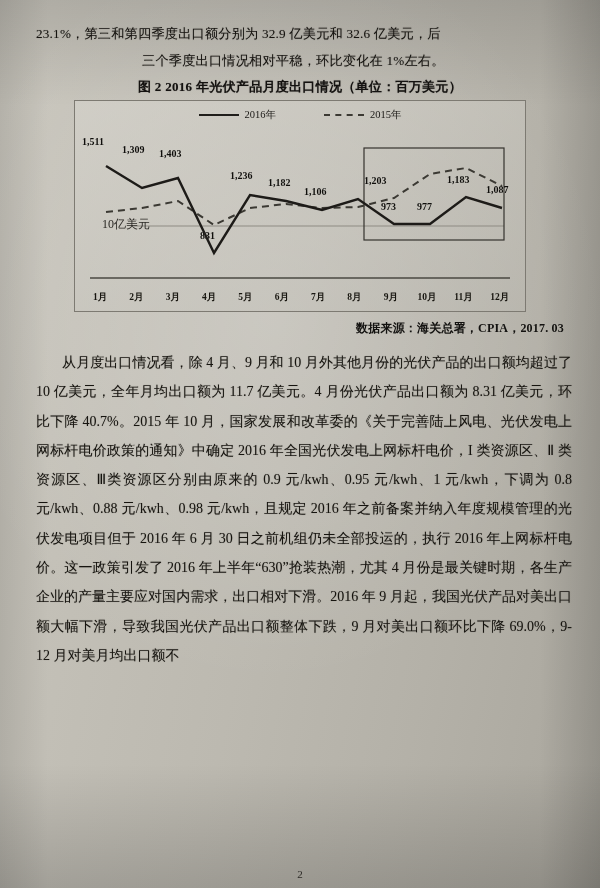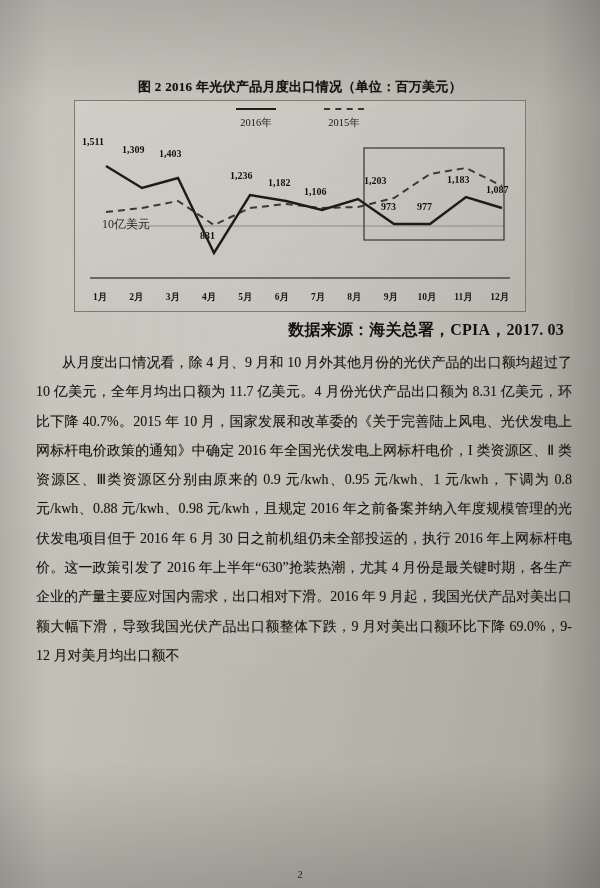--- a/index.html
+++ b/index.html
@@ -86,21 +86,21 @@
     position: absolute;
     top: 8px;
     left: 0;
     width: 100%;
     display: flex;
     justify-content: center;
     gap: 48px;
     font-size: 10.5px;
     color: #1a1815;
   }
-  .legend-item { display: flex; align-items: center; gap: 6px; flex-direction: column; }
+  .legend-item { display: flex; align-items: center; gap: 6px; }
   .legend-line { display: inline-block; width: 40px; height: 0; border-top: 2px solid #201e1b; }
   .legend-line.dash { border-top: 2px dashed #3b3933; }
 
   .axis-labels {
     position: absolute;
     left: 0;
     bottom: 8px;
     width: 100%;
     display: flex;
     padding: 0 8px;
@@ -126,21 +126,21 @@
     font-size: 12px;
     color: #2a2824;
     left: 28px;
     top: 116px;
   }
 
   .source {
     position: absolute;
     top: 320px;
     right: 36px;
-    font-size: 16px;
+    font-size: 12px;
     font-weight: bold;
     color: #131210;
     letter-spacing: 0.2px;
   }
 
   .body-para {
     position: absolute;
     left: 36px;
     right: 28px;
     top: 348px;
@@ -163,20 +163,24 @@
     color: #2c2a26;
   }
 </style>
 </head>
 <body>
 
 <div class="page"></div>
 
 <div class="content">
 
+  <div class="para top-para">
+    <span class="l1">23.1%，第三和第四季度出口额分别为 32.9 亿美元和 32.6 亿美元，后</span>
+    <span class="l2">三个季度出口情况相对平稳，环比变化在 1%左右。</span>
+  </div>
 
   <div class="fig-title">图 2 2016 年光伏产品月度出口情况（单位：百万美元）</div>
 
   <div class="chart-wrap">
     <div class="chart-frame"></div>
 
     <div class="legend">
       <div class="legend-item">
         <span class="legend-line"></span>
         <span>2016年</span>

